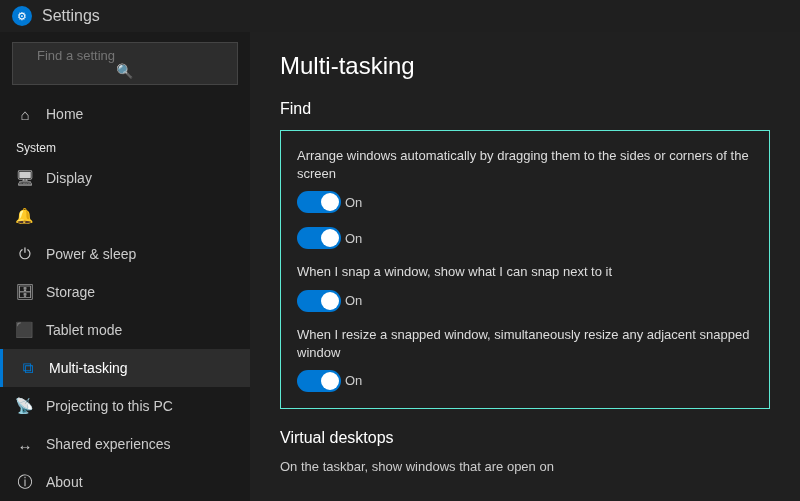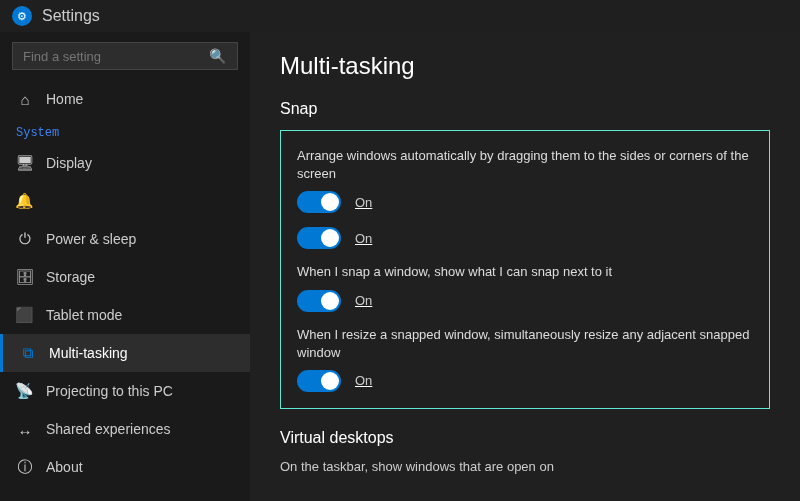--- a/index.html
+++ b/index.html
@@ -53,40 +53,40 @@
       overflow-y: auto;
       padding-bottom: 10px;
     }
     .search-bar {
       margin: 10px 12px;
       display: flex;
       align-items: center;
       background: #2d2d2d;
       border: 1px solid #444;
       padding: 5px 10px;
+      flex-direction: column;
     }
     .search-input {
       background: transparent;
       border: none;
       outline: none;
       color: #ccc;
       font-size: 13px;
       flex: 1;
     }
     .search-icon-btn {
       color: #ccc;
       font-size: 14px;
       cursor: pointer;
     }
     .section-label {
-      color: #3b82f6;
+      color: #e5e5e5;
       font-size: 12px;
       padding: 8px 16px 4px;
       text-transform: none;
-      font-family: Liberation Mono, monospace;
     }
     .nav-item {
       display: flex;
       align-items: center;
       padding: 10px 16px;
       cursor: pointer;
       color: #ccc;
       gap: 12px;
     }
     .nav-item.active {
@@ -136,22 +136,21 @@
     }
     .toggle-row-label {
       color: #ddd;
       font-size: 13px;
       margin-bottom: 8px;
       line-height: 1.4;
     }
     .toggle-container {
       display: flex;
       align-items: center;
-      gap: 14px;
-      text-decoration: underline;
+      gap: 4px;
     }
     .toggle {
       width: 44px;
       height: 22px;
       background: #0078d4;
       border-radius: 11px;
       position: relative;
       cursor: pointer;
       flex-shrink: 0;
     }
@@ -246,21 +245,21 @@
       <span class="nav-icon">ⓘ</span>
       <span>About</span>
     </div>
 
   </div>
 
   <div class="content">
 
     <h1 class="page-title">Multi-tasking</h1>
 
-    <div class="section-title">Snap</div>
+    <div class="section-title">Find</div>
 
     <div class="snap-box">
 
       <div class="toggle-row">
         <div class="toggle-row-label">Arrange windows automatically by dragging them to the sides or corners of the screen</div>
         <div class="toggle-container">
           <div class="toggle">
             <div class="toggle-knob"></div>
           </div>
           <span class="toggle-label">On</span>

